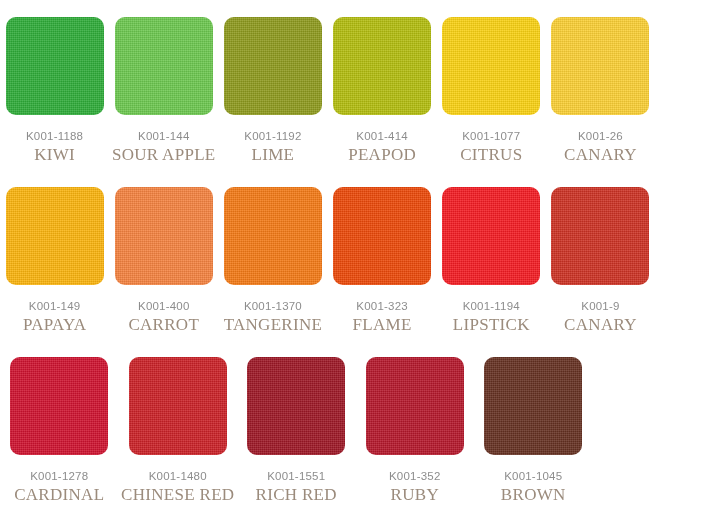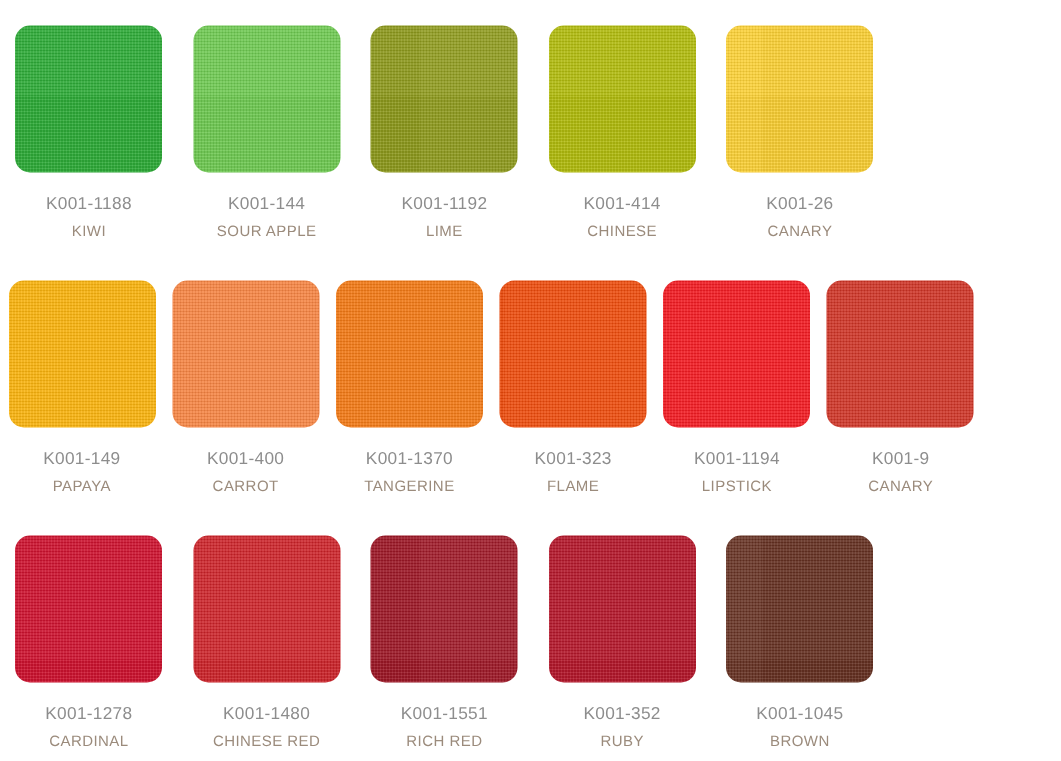--- a/index.html
+++ b/index.html
@@ -50,25 +50,26 @@
   .swatch-code {
     margin-top: 14px;
     font-size: 11.5px;
     color: #8d8d8d;
     letter-spacing: 0.2px;
     line-height: 14px;
     white-space: nowrap;
   }
   .swatch-name {
     margin-top: 5px;
-    font-size: 10px;
+    font-size: 17px;
     color: #9b8b7c;
     letter-spacing: 0.3px;
     line-height: 14px;
     white-space: nowrap;
+    font-family: Liberation Serif, serif;
   }
 </style>
 </head>
 <body>
 
 <div id="palette-grid">
     <div class="swatch-row">
       <div class="swatch-cell">
         <div class="swatch-chip" style="background-color: rgb(46, 172, 56);"></div>
         <div class="swatch-code">K001-1188</div>
@@ -80,21 +81,26 @@
         <div class="swatch-name">SOUR APPLE</div>
       </div>
       <div class="swatch-cell">
         <div class="swatch-chip" style="background-color: rgb(142, 154, 28);"></div>
         <div class="swatch-code">K001-1192</div>
         <div class="swatch-name">LIME</div>
       </div>
       <div class="swatch-cell">
         <div class="swatch-chip" style="background-color: rgb(179, 189, 14);"></div>
         <div class="swatch-code">K001-414</div>
-        <div class="swatch-name">CHINESE</div>
+        <div class="swatch-name">PEAPOD</div>
+      </div>
+      <div class="swatch-cell">
+        <div class="swatch-chip" style="background-color: rgb(250, 210, 18);"></div>
+        <div class="swatch-code">K001-1077</div>
+        <div class="swatch-name">CITRUS</div>
       </div>
       <div class="swatch-cell">
         <div class="swatch-chip" style="background-color: rgb(251, 208, 52);"></div>
         <div class="swatch-code">K001-26</div>
         <div class="swatch-name">CANARY</div>
       </div>
     </div>
     <div class="swatch-row">
       <div class="swatch-cell">
         <div class="swatch-chip" style="background-color: rgb(251, 180, 13);"></div>

